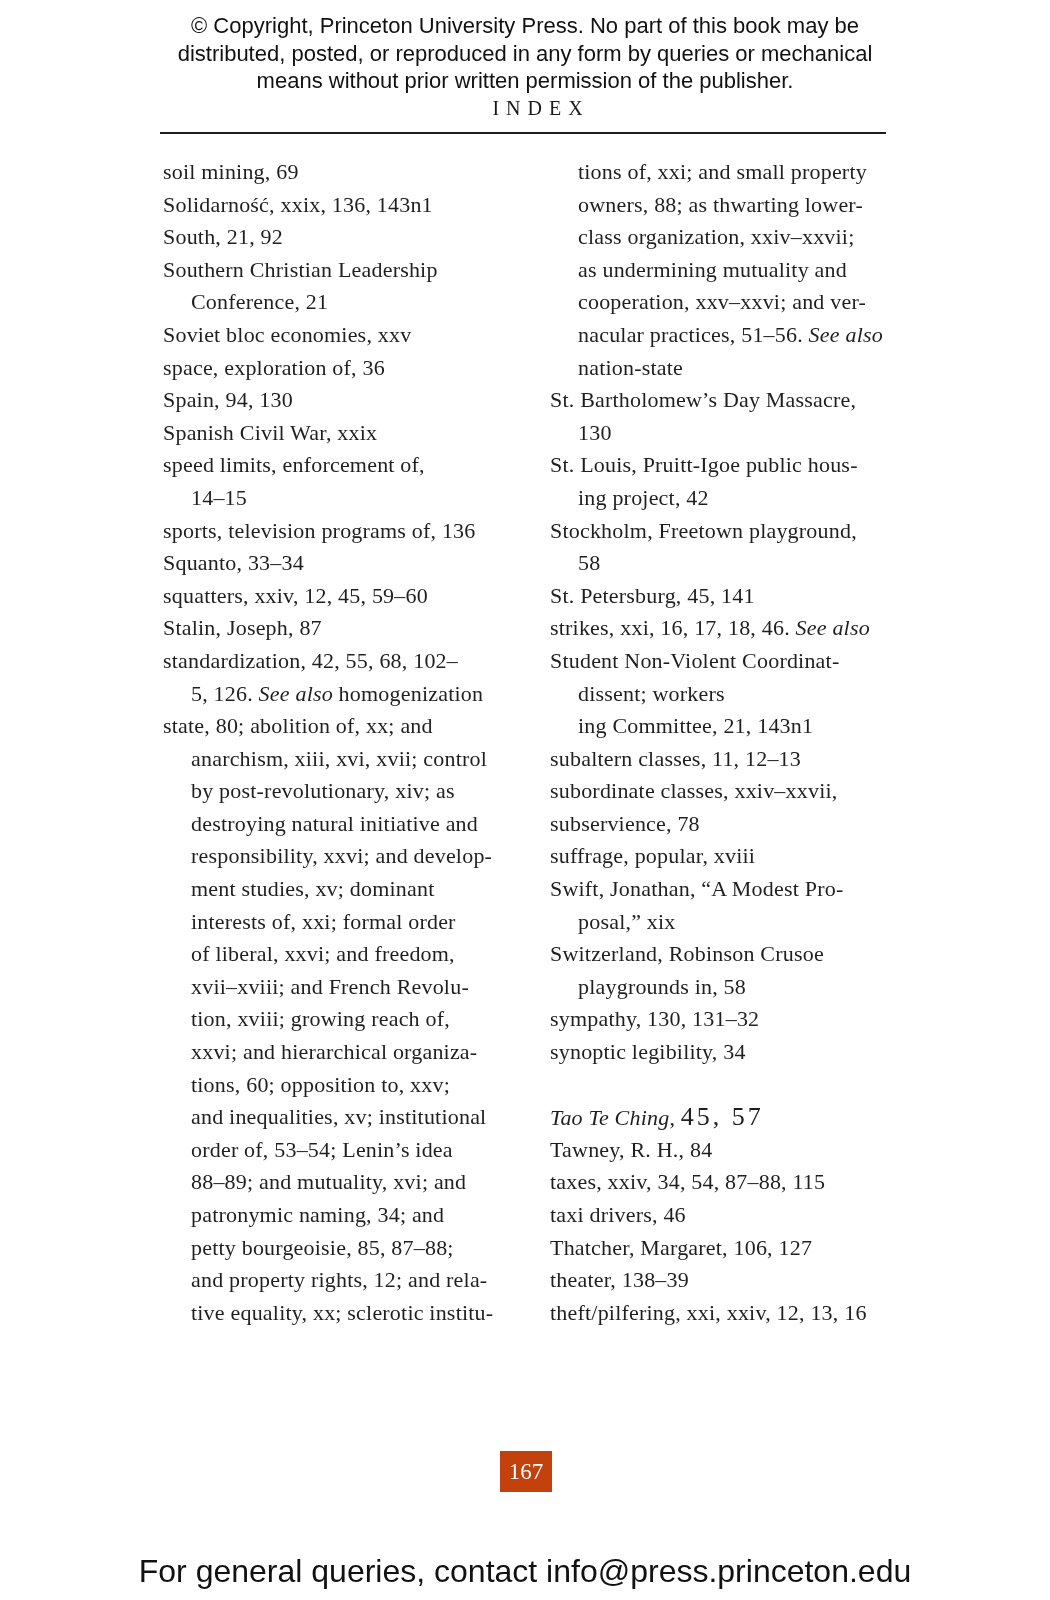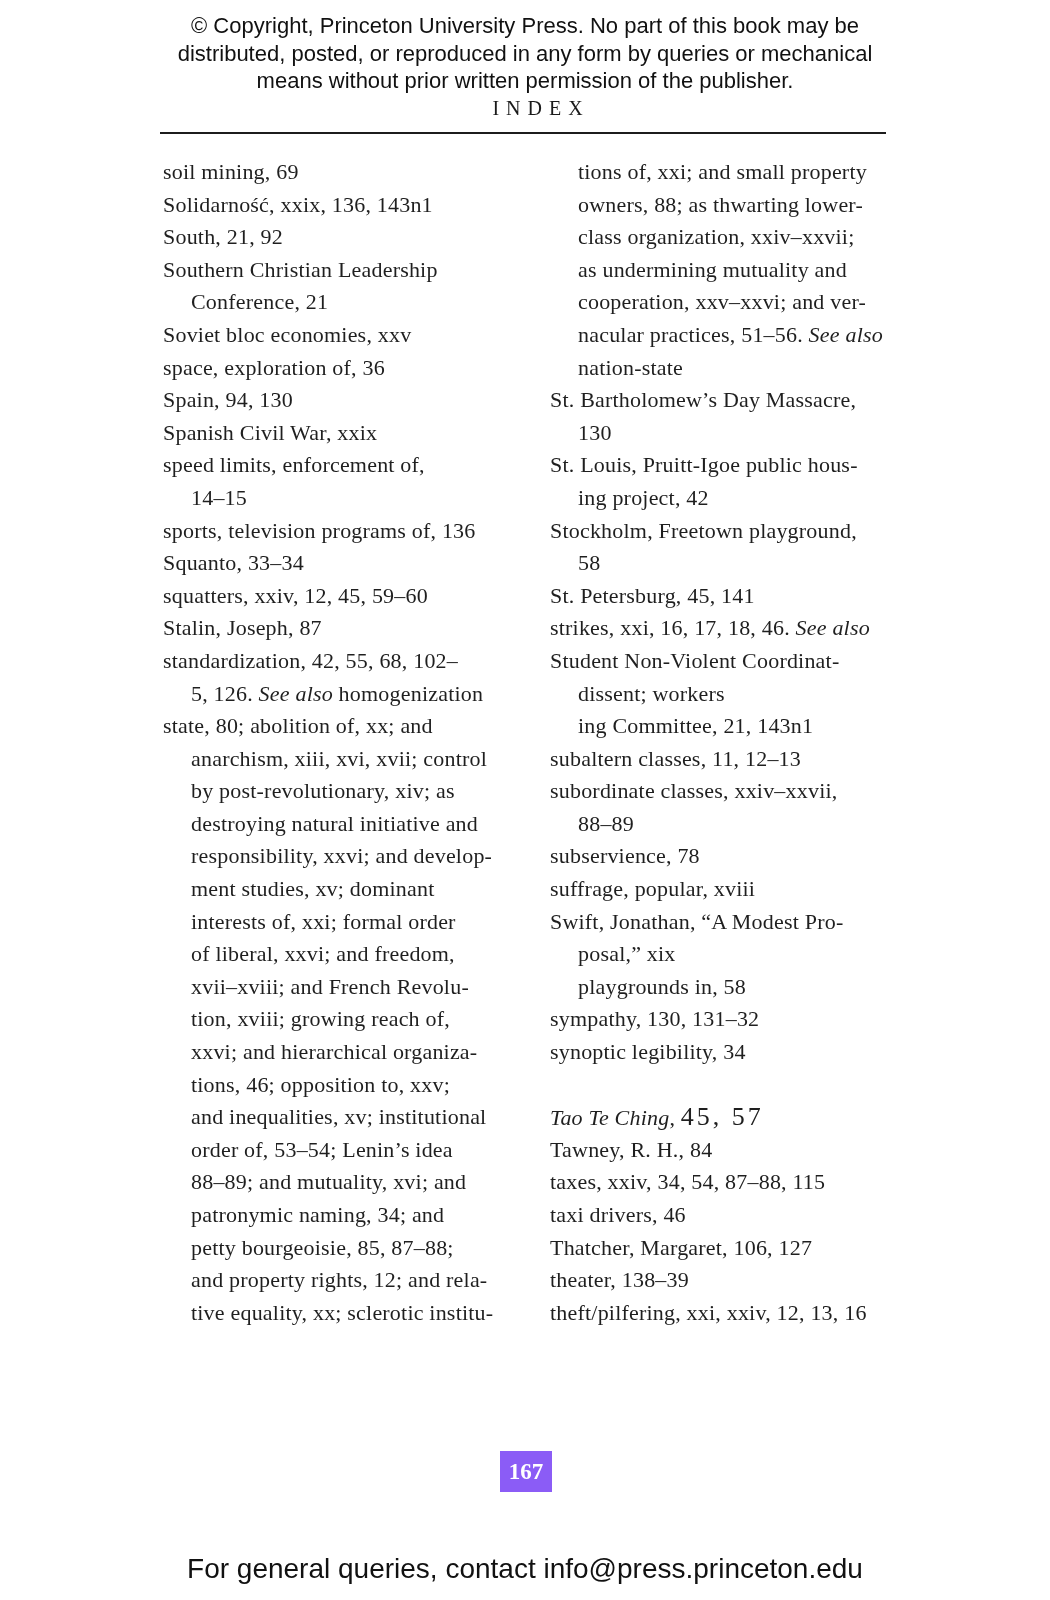--- a/index.html
+++ b/index.html
@@ -55,35 +55,35 @@
   .index-line.indent { padding-left: 28px; }
   .index-line.blank { height: 32.6px; }
   .it { font-style: italic; }
   .lg { font-size: 26px; letter-spacing: 3px; }
 
   
   .pagenum {
     position: absolute;
     left: 500px; top: 1451px;
     width: 52px; height: 41px;
-    background: #8b5cf6;
+    background: #c2410c;
     color: #ffffff;
     text-align: center;
     line-height: 41px;
     font-size: 23px;
-    font-weight: bold;
+    font-weight: normal;
   }
 
   
   .footer {
     position: absolute;
     top: 1553px; left: 0; width: 100%;
     text-align: center;
     font-family: "Liberation Sans", sans-serif;
-    font-size: 28px;
+    font-size: 32px;
     color: #111111;
   }
 </style>
 </head>
 <body>
 
 <div class="page">
 
   <div class="copyright">
     <div>© Copyright, Princeton University Press. No part of this book may be</div>
@@ -117,21 +117,21 @@
       <div class="index-line indent"><span>anarchism, xiii, xvi, xvii; control</span></div>
       <div class="index-line indent"><span>by post-revolutionary, xiv; as</span></div>
       <div class="index-line indent"><span>destroying natural initiative and</span></div>
       <div class="index-line indent"><span>responsibility, xxvi; and develop-</span></div>
       <div class="index-line indent"><span>ment studies, xv; dominant</span></div>
       <div class="index-line indent"><span>interests of, xxi; formal order</span></div>
       <div class="index-line indent"><span>of liberal, xxvi; and freedom,</span></div>
       <div class="index-line indent"><span>xvii–xviii; and French Revolu-</span></div>
       <div class="index-line indent"><span>tion, xviii; growing reach of,</span></div>
       <div class="index-line indent"><span>xxvi; and hierarchical organiza-</span></div>
-      <div class="index-line indent"><span>tions, 46; opposition to, xxv;</span></div>
+      <div class="index-line indent"><span>tions, 60; opposition to, xxv;</span></div>
       <div class="index-line indent"><span>and inequalities, xv; institutional</span></div>
       <div class="index-line indent"><span>order of, 53–54; Lenin’s idea</span></div>
       <div class="index-line indent"><span>88–89; and mutuality, xvi; and</span></div>
       <div class="index-line indent"><span>patronymic naming, 34; and</span></div>
       <div class="index-line indent"><span>petty bourgeoisie, 85, 87–88;</span></div>
       <div class="index-line indent"><span>and property rights, 12; and rela-</span></div>
       <div class="index-line indent"><span>tive equality, xx; sclerotic institu-</span></div>
     </div>
   <div class="col col-right" id="col-right">
       <div class="index-line indent"><span>tions of, xxi; and small property</span></div>
@@ -147,25 +147,25 @@
       <div class="index-line indent"><span>ing project, 42</span></div>
       <div class="index-line"><span>Stockholm, Freetown playground,</span></div>
       <div class="index-line indent"><span>58</span></div>
       <div class="index-line"><span>St. Petersburg, 45, 141</span></div>
       <div class="index-line"><span>strikes, xxi, 16, 17, 18, 46. </span><span class="it">See also</span></div>
       <div class="index-line"><span>Student Non-Violent Coordinat-</span></div>
       <div class="index-line indent"><span>dissent; workers</span></div>
       <div class="index-line indent"><span>ing Committee, 21, 143n1</span></div>
       <div class="index-line"><span>subaltern classes, 11, 12–13</span></div>
       <div class="index-line"><span>subordinate classes, xxiv–xxvii,</span></div>
-      <div class="index-line indent"><span>88–89</span></div>
       <div class="index-line"><span>subservience, 78</span></div>
       <div class="index-line"><span>suffrage, popular, xviii</span></div>
       <div class="index-line"><span>Swift, Jonathan, “A Modest Pro-</span></div>
       <div class="index-line indent"><span>posal,” xix</span></div>
+      <div class="index-line"><span>Switzerland, Robinson Crusoe</span></div>
       <div class="index-line indent"><span>playgrounds in, 58</span></div>
       <div class="index-line"><span>sympathy, 130, 131–32</span></div>
       <div class="index-line"><span>synoptic legibility, 34</span></div>
       <div class="index-line blank"></div>
       <div class="index-line"><span class="it">Tao Te Ching</span><span>, </span><span class="lg">45, 57</span></div>
       <div class="index-line"><span>Tawney, R. H., 84</span></div>
       <div class="index-line"><span>taxes, xxiv, 34, 54, 87–88, 115</span></div>
       <div class="index-line"><span>taxi drivers, 46</span></div>
       <div class="index-line"><span>Thatcher, Margaret, 106, 127</span></div>
       <div class="index-line"><span>theater, 138–39</span></div>

